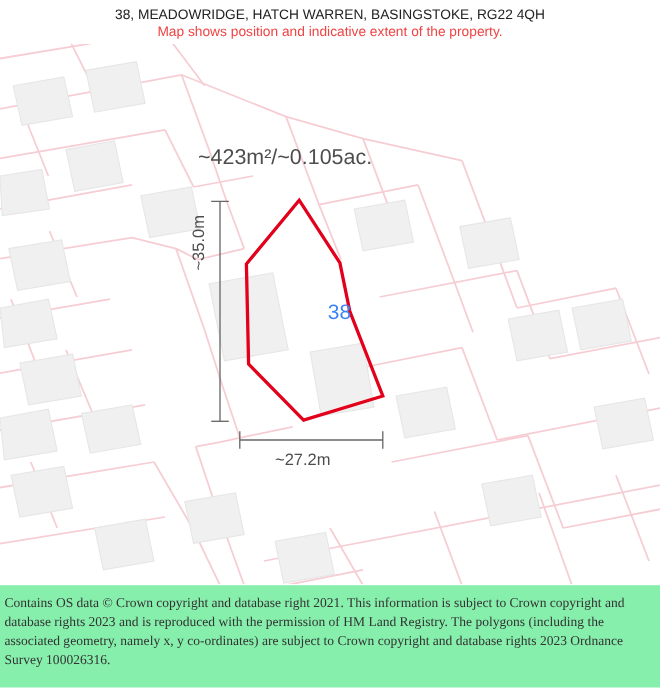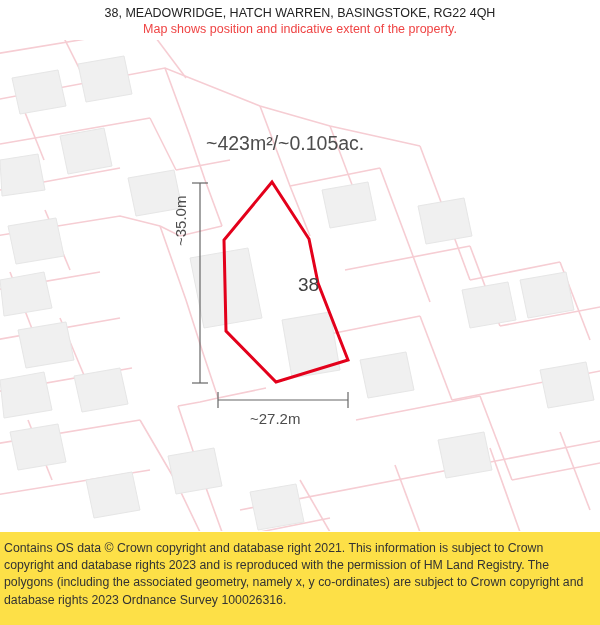--- a/index.html
+++ b/index.html
@@ -53,30 +53,30 @@
   }
   .map svg {
     display: block;
   }
   .map-label {
     position: absolute;
     font-size: 19px;
     color: #555555;
   }
   #area-label {
-    left: 206px;
+    left: 180px;
     top: 92px;
     font-size: 19.5px;
     color: #4d4d4d;
   }
   #plot-number {
     left: 298px;
     top: 234px;
     font-size: 19px;
-    color: #404040;
+    color: #3b82f6;
   }
   #height-label {
     left: 172px;
     top: 206px;
     font-size: 15px;
     color: #4d4d4d;
     transform: rotate(-90deg);
     transform-origin: left top;
     white-space: nowrap;
   }
@@ -88,21 +88,22 @@
   }
   
   .footer {
     position: absolute;
     left: 0;
     top: 532px;
     width: 600px;
     height: 93px;
     box-sizing: border-box;
     padding: 8px 6px 0 4px;
-    background: #fde047;
+    background: #86efac;
+    font-family: Liberation Serif, serif;
   }
   .footer-text {
     font-size: 12.3px;
     line-height: 17.2px;
     color: #333333;
   }
   .divider {
     position: absolute;
     top: 531px;
     left: 0;

